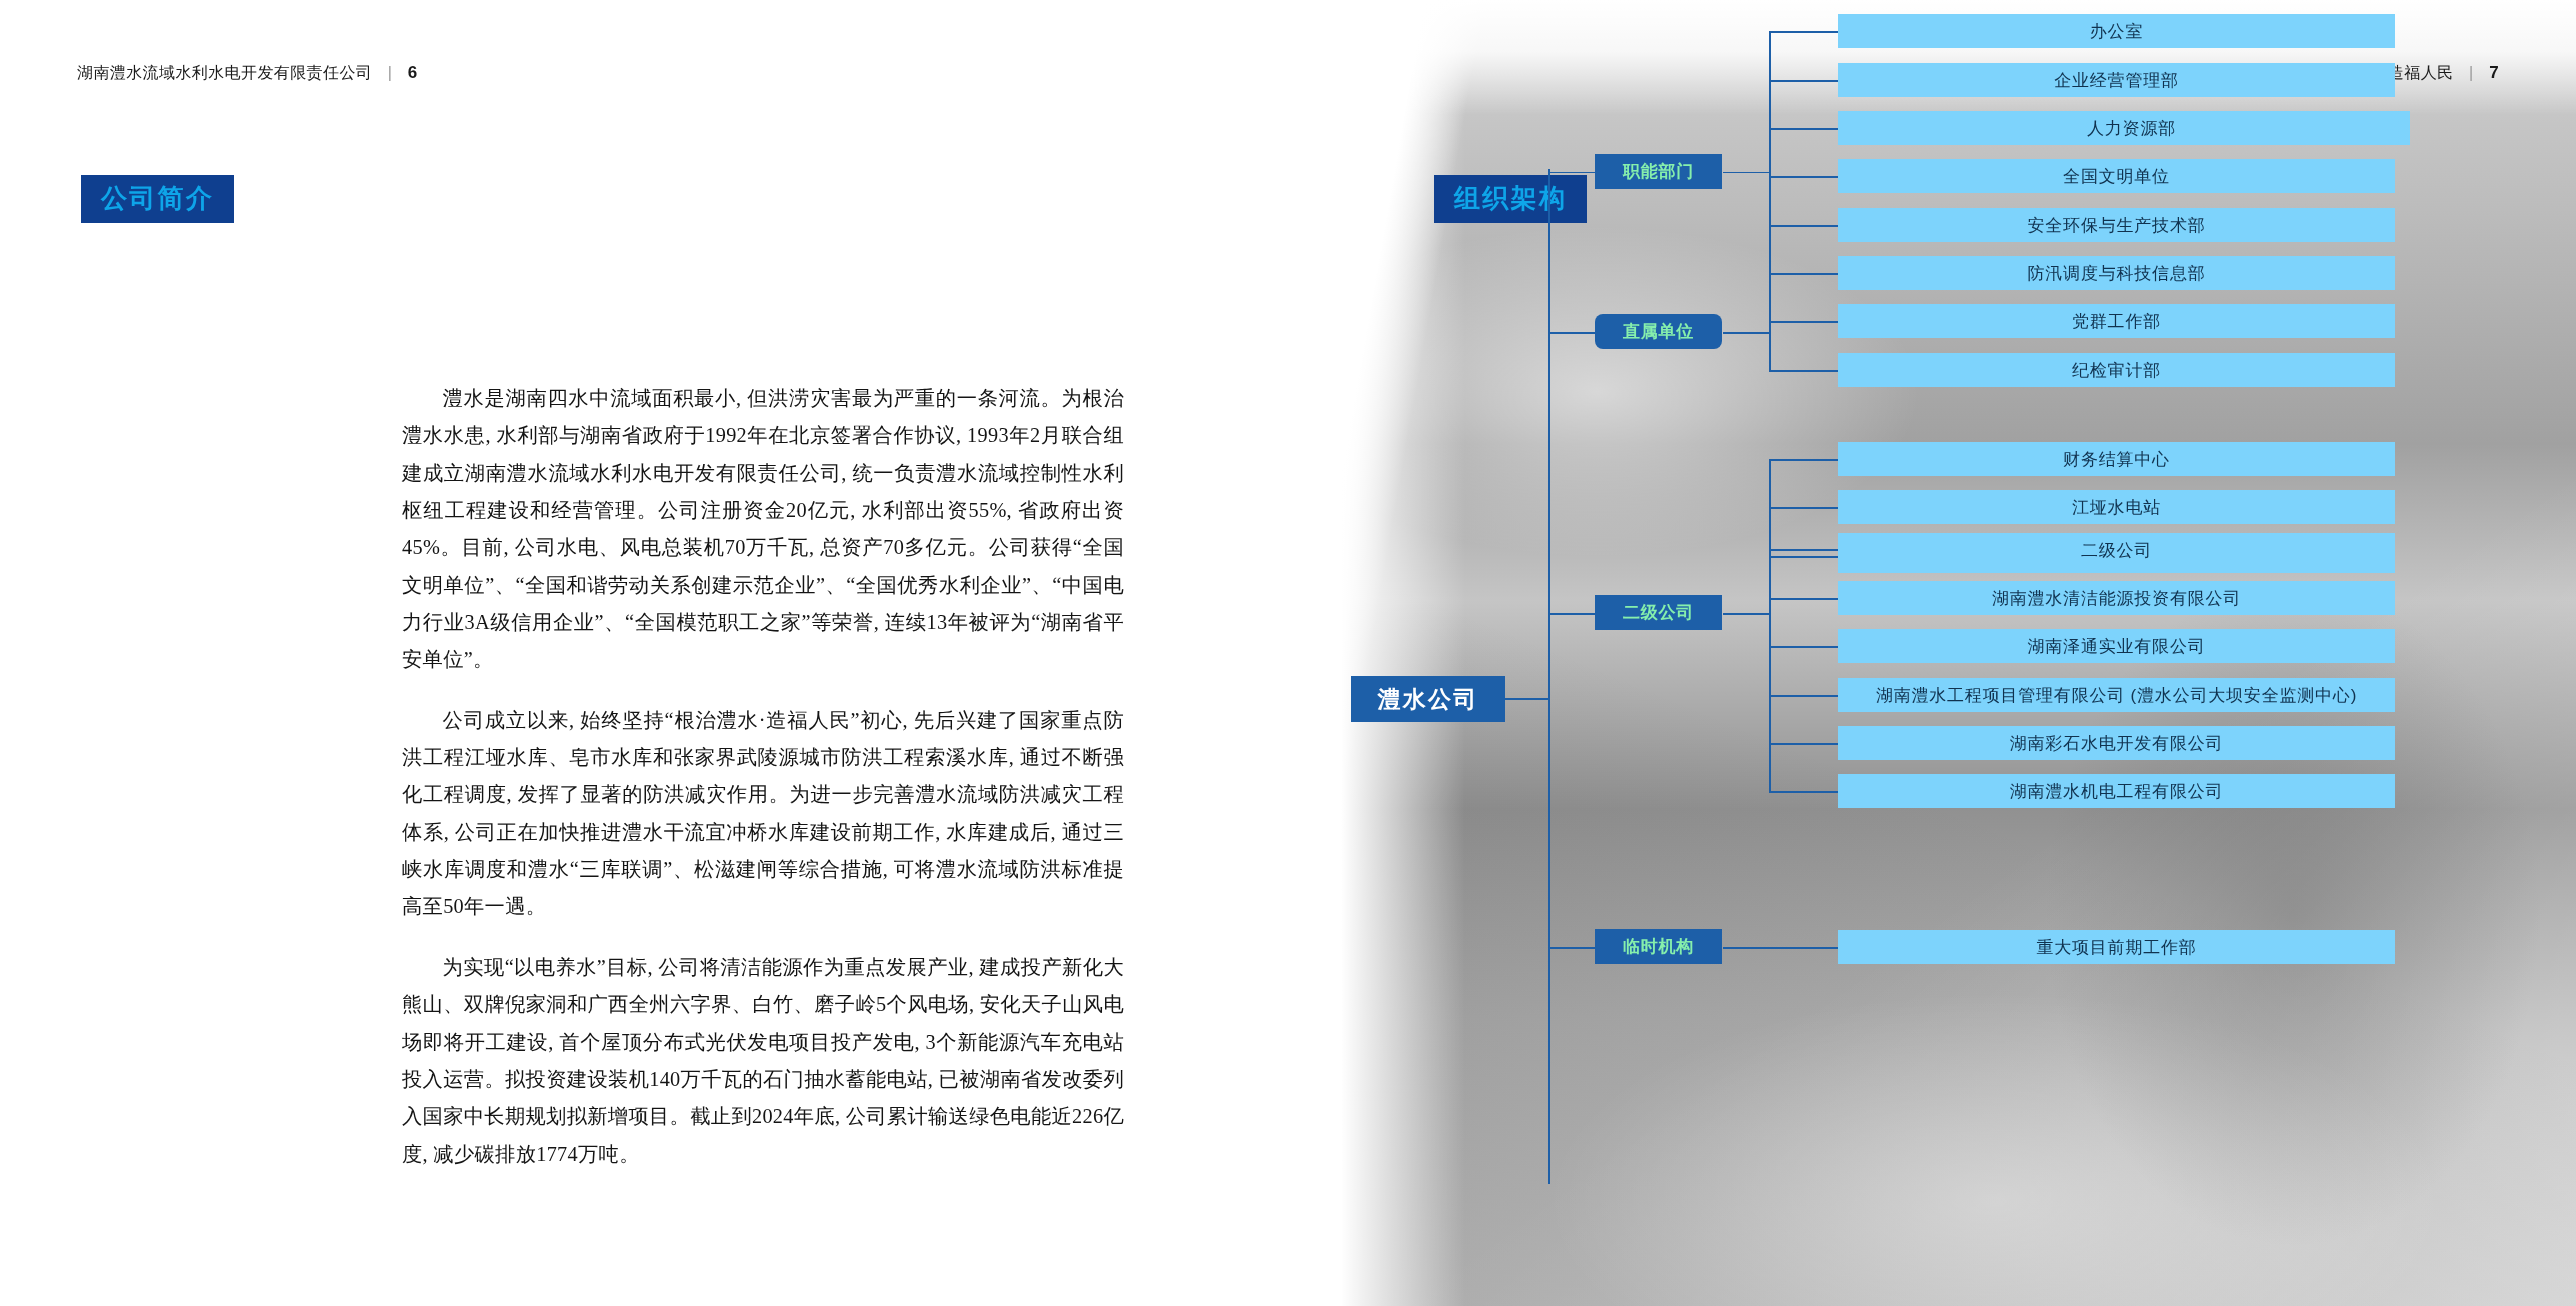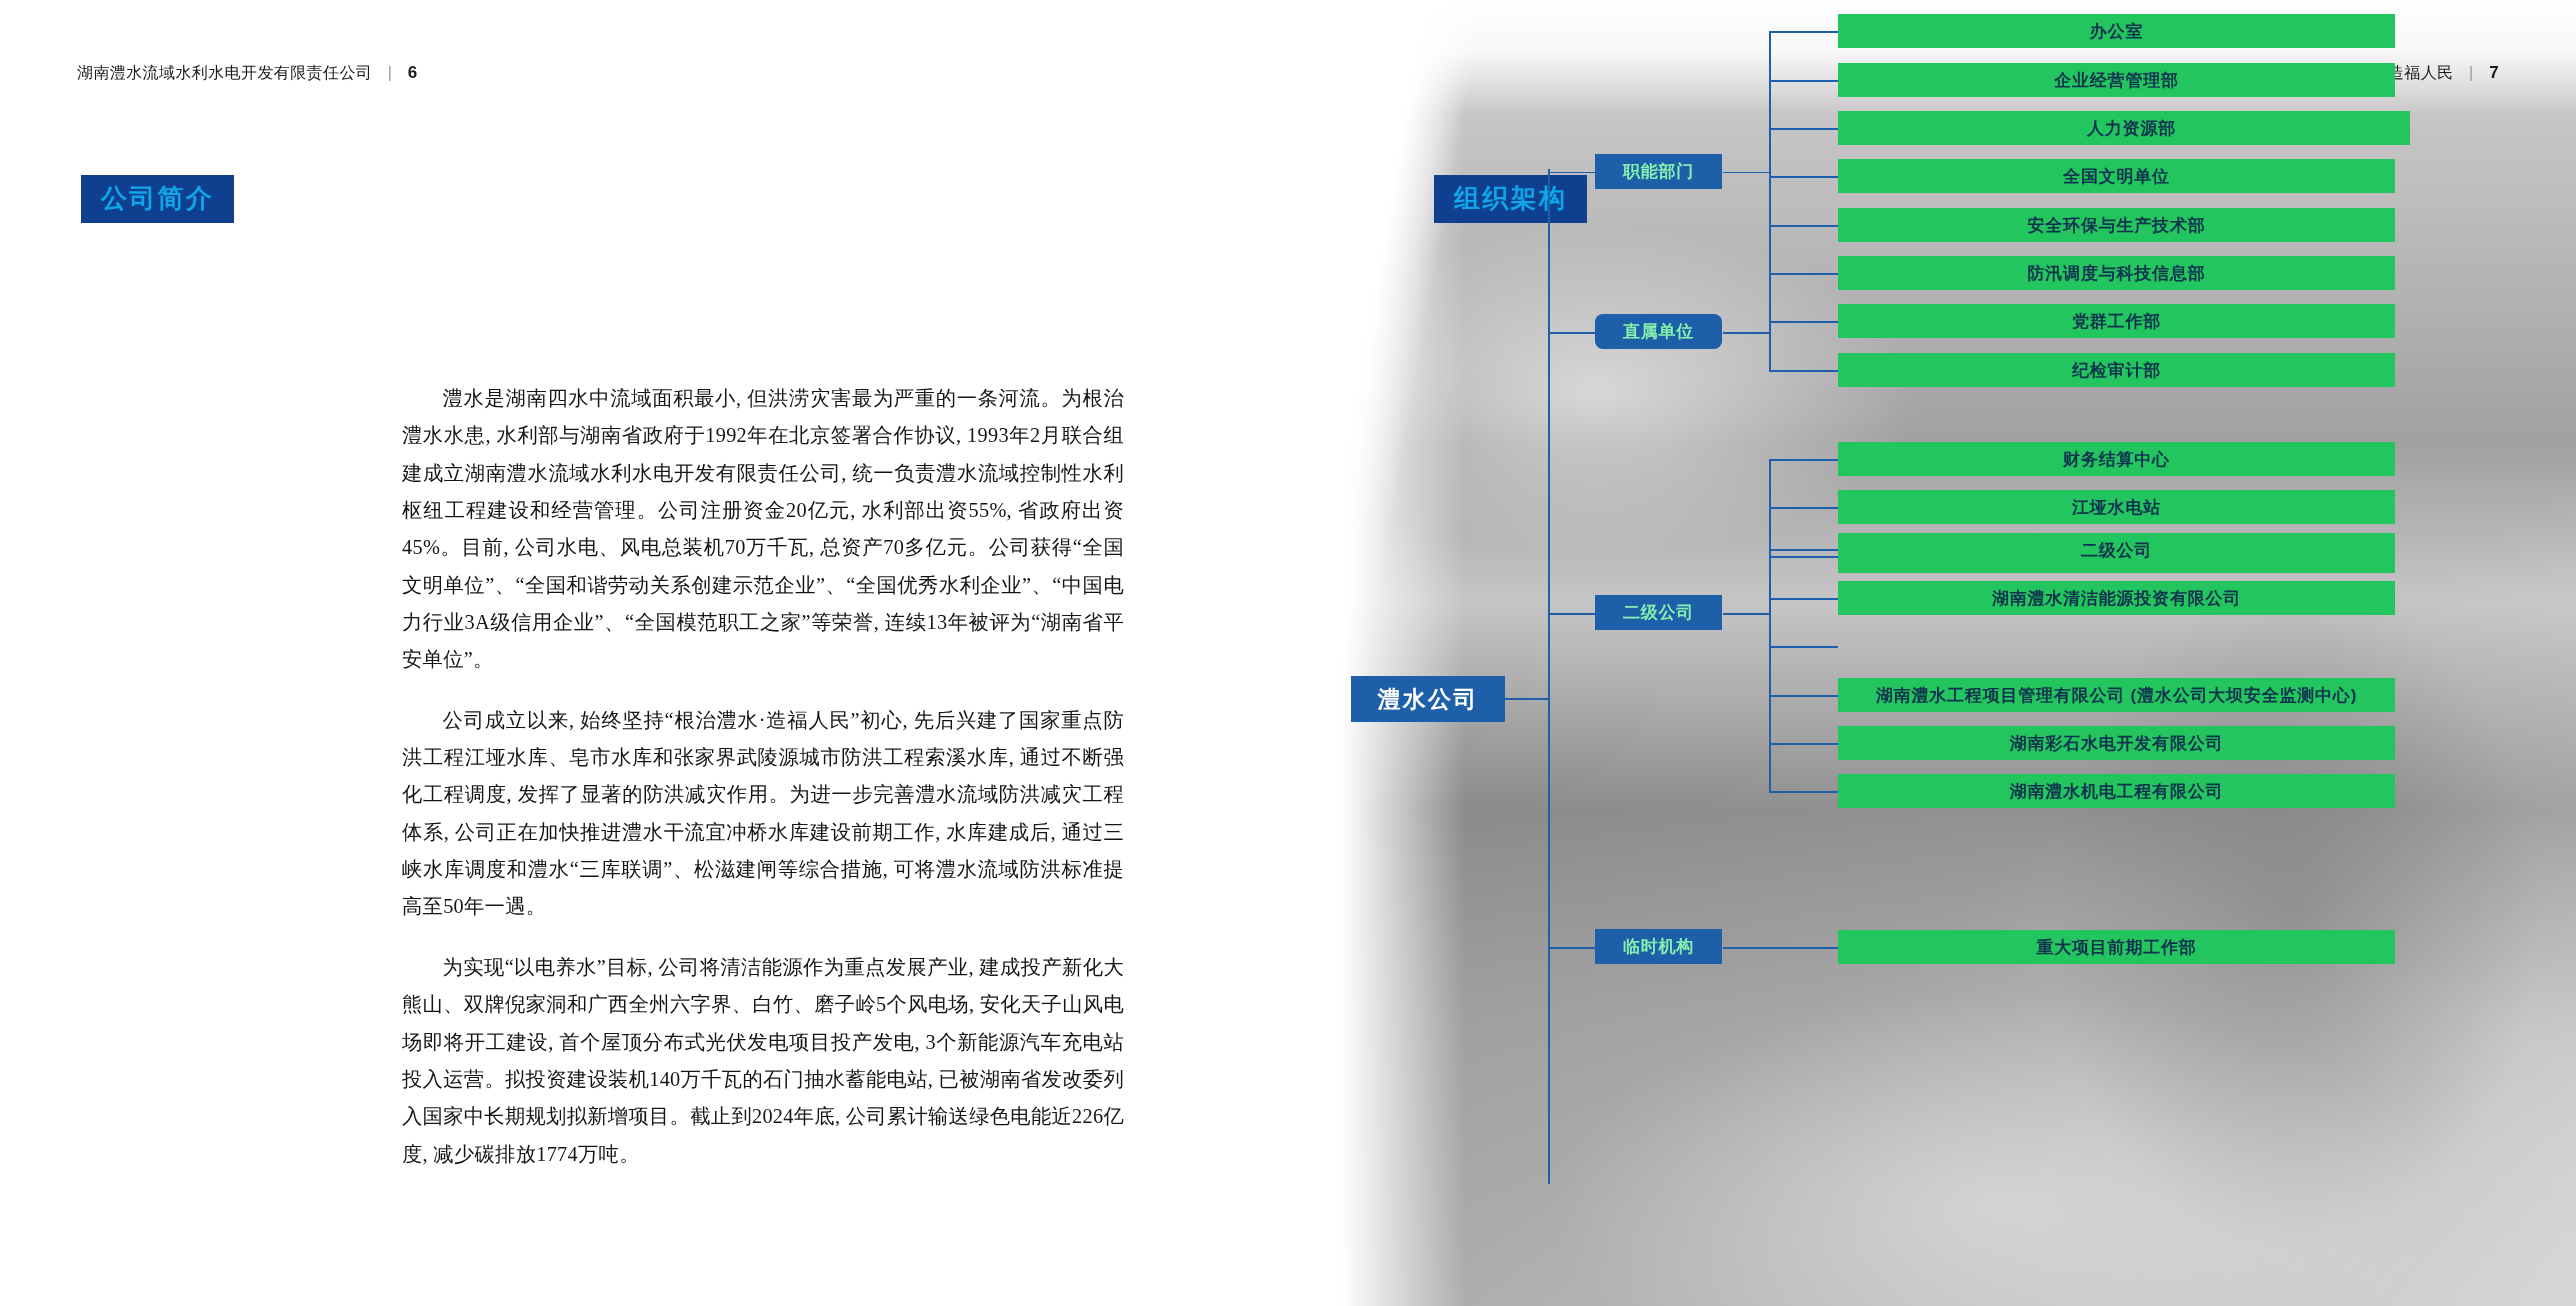--- a/index.html
+++ b/index.html
@@ -161,24 +161,24 @@
     font-size: 17px;
     font-weight: bold;
     letter-spacing: 0.8px;
     display: flex;
     align-items: center;
     justify-content: center;
   }
   .leaf {
     position: absolute;
     height: 34px;
-    background: #22c55e;
+    background: #7dd3fc;
     color: #10324f;
     font-size: 17px;
-    font-weight: bold;
+    font-weight: normal;
     letter-spacing: 0.8px;
     display: flex;
     align-items: center;
     justify-content: center;
     white-space: nowrap;
   }
   .line {
     position: absolute;
     background: #1d5fa8;
   }
@@ -274,20 +274,21 @@
   <div class="line h" style="left:418px; top:305px; width:69px;"></div>
   <div class="line h" style="left:418px; top:353px; width:69px;"></div>
   <div class="line h" style="left:418px; top:402px; width:69px;"></div>
 
   <div class="line h" style="left:197px; top:459px; width:48px;"></div>
   <div class="group-label" style="left:244px; top:441px;">二级公司</div>
   <div class="line h" style="left:372px; top:459px; width:46px;"></div>
 
   <div class="leaf" style="left:487px; top:379px; width:557px;">二级公司</div>
   <div class="leaf" style="left:487px; top:427px; width:557px;">湖南澧水清洁能源投资有限公司</div>
+  <div class="leaf" style="left:487px; top:475px; width:557px;">湖南泽通实业有限公司</div>
   <div class="leaf" style="left:487px; top:524px; width:557px;">湖南澧水工程项目管理有限公司 (澧水公司大坝安全监测中心)</div>
   <div class="leaf" style="left:487px; top:572px; width:557px;">湖南彩石水电开发有限公司</div>
   <div class="leaf" style="left:487px; top:620px; width:557px;">湖南澧水机电工程有限公司</div>
   <div class="line v" style="left:418px; top:395px; height:242px;"></div>
   <div class="line h" style="left:418px; top:395px; width:69px;"></div>
   <div class="line h" style="left:418px; top:444px; width:69px;"></div>
   <div class="line h" style="left:418px; top:492px; width:69px;"></div>
   <div class="line h" style="left:418px; top:541px; width:69px;"></div>
   <div class="line h" style="left:418px; top:589px; width:69px;"></div>
   <div class="line h" style="left:418px; top:637px; width:69px;"></div>

